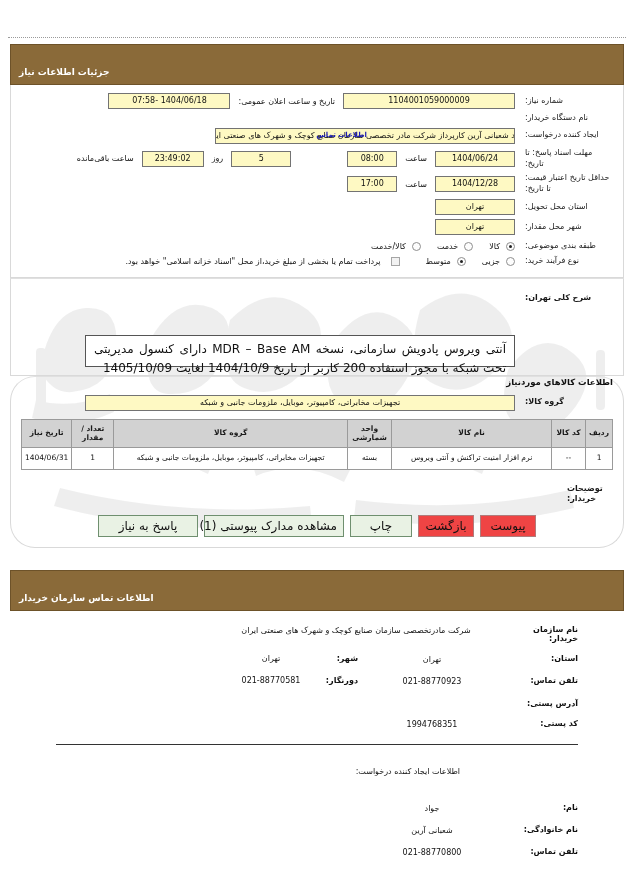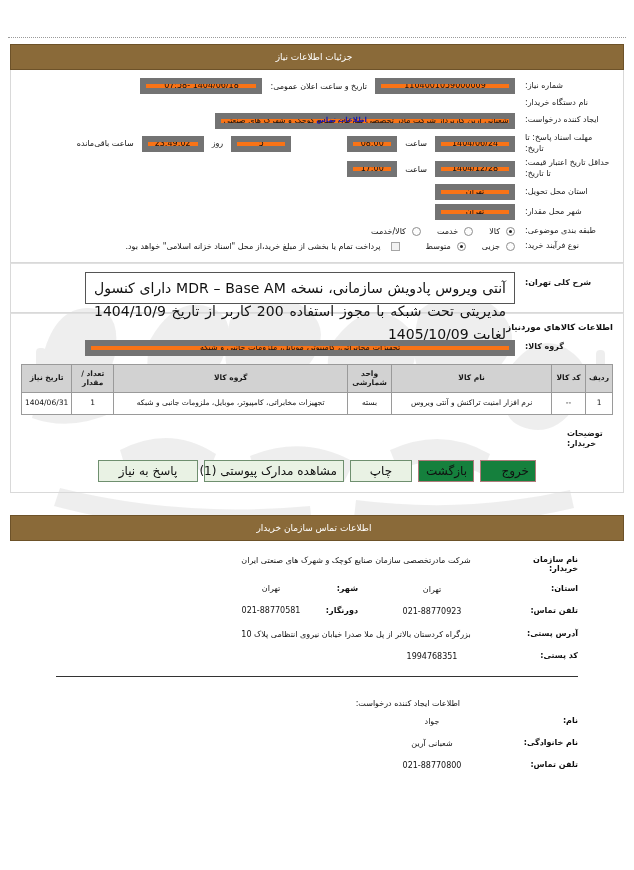--- a/index.html
+++ b/index.html
@@ -40,24 +40,24 @@
     position: absolute;
     top: 37px; left: 8px; right: 8px;
     border-top: 1px dotted #9a9a9a;
     z-index: 3;
   }
 
   
   .section-bar {
     background: #8a6a39;
     color: #ffffff;
-    font-weight: normal;
+    font-weight: bold;
     font-size: 9px;
-    padding: 7px 14px 7px 8px;
-    text-align: center;
+    padding: 22px 14px 7px 8px;
+    text-align: left;
     border: 1px solid #6d5229;
   }
 
   
   .panel {
     border: 1px solid #d9d9d9;
     border-top: none;
     background: transparent;
     padding: 8px 10px 6px 10px;
   }
@@ -76,41 +76,41 @@
     min-width: 92px;
     text-align: left;
     font-size: 8px;
     color: #1a1a1a;
     line-height: 1.35;
     padding-left: 4px;
   }
   .lbl.bold { font-weight: bold; }
 
   .field {
-    border: 6px solid #737373;
-    background: #f97316;
+    border: 1px solid #737373;
+    background: #fef9c3;
     height: 16px;
     line-height: 14px;
     font-size: 8px;
     padding: 0 5px;
     text-align: center;
     white-space: nowrap;
     overflow: hidden;
     display: flex;
     align-items: center;
     justify-content: center;
   }
   .inline-lbl {
     font-size: 8px;
     white-space: nowrap;
     padding: 0 2px;
   }
 
   
-  .w-need    { width: 140px; }
+  .w-need    { width: 172px; }
   .w-datetime{ width: 122px; }
   .w-wide    { width: 300px; }
   .w-date    { width: 80px; }
   .w-time    { width: 50px; }
   .w-days    { width: 60px; }
   .w-remain  { width: 62px; }
   .w-city    { width: 80px; }
 
   
   .radio-row { display: flex; align-items: center; gap: 4px; }
@@ -136,25 +136,26 @@
     background: #f2f2f2;
     display: inline-block;
   }
   .opt-txt { font-size: 8px; margin-left: 10px; margin-right: 2px; }
   .note-txt { font-size: 8px; margin-right: 6px; }
 
   
   .descbox {
     border: 1px solid #555;
     background: #fff;
-    font-size: 14px;
+    font-size: 12px;
     line-height: 1.65;
     padding: 4px 8px;
     text-align: justify;
     text-align-last: right;
+    margin-top: 48px;
   }
 
   
   table.goods {
     width: 100%;
     border-collapse: collapse;
     font-size: 7.5px;
     background: #fff;
   }
   table.goods th {
@@ -187,21 +188,21 @@
     padding: 3px 6px;
     border: 1px solid #7a9a7a;
     background: #e9f2e4;
     cursor: pointer;
     white-space: nowrap;
     font-family: inherit;
     color: #111;
     min-height: 16px;
   }
   .btn.green  { background:#e9f2e4; border-color:#6f8f6f; }
-  .btn.pink   { background:#15803d; border-color:#b07b7b;text-align:right; }
+  .btn.pink   { background:#ef4444; border-color:#b07b7b; }
   .btn.w1 { width: 100px; }
   .btn.w2 { width: 140px; }
   .btn.w3 { width: 62px;  }
   .btn.w4 { width: 56px;  }
   .btn.w5 { width: 56px;  }
 
   
   .contact-wrap { padding: 6px 46px 0 46px; }
   .c-row {
     display: flex;
@@ -230,21 +231,21 @@
   .c-val2 { width: 70px; text-align: center; }
 
   .hr-thick {
     border: none;
     border-top: 1.5px solid #333;
     margin: 14px 46px 16px 46px;
   }
   .sub-head {
     font-size: 8px;
     padding: 0 118px 0 0;
-    margin-bottom: 8px;
+    margin-bottom: 27px;
     color: #111;
   }
   .overlap-link {
     color: #1b1bb5;
     font-weight: bold;
     font-size: 7px;
     position: absolute;
     pointer-events: none;
   }
   .rel { position: relative; }
@@ -362,21 +363,21 @@
     </div>
   </div>
 
   <div class="panel sep" style="padding-top:8px;padding-bottom:8px;">
     <div class="row" style="align-items:flex-start;margin-bottom:0;">
       <div class="lbl bold" style="padding-top:6px;">شرح کلی تهران:</div>
       <div class="descbox" style="width:430px;height:32px;">آنتی ویروس پادویش  سازمانی، نسخه MDR – Base AM دارای کنسول مدیریتی تحت شبکه با مجوز استفاده 200 کاربر از تاریخ 1404/10/9 لغایت 1405/10/09</div>
     </div>
   </div>
 
-  <div class="panel sep" style="padding-top:8px;">
+  <div class="panel sep" style="padding-top:0;border-radius:25px;">
     <div style="font-weight:bold;font-size:8.5px;text-align:right;margin-bottom:8px;">اطلاعات کالاهاي موردنیاز</div>
 
     <div class="row" style="margin-bottom:8px;">
       <div class="lbl bold">گروه کالا:</div>
       <div class="field" style="width:430px;">تجهیزات مخابراتی، کامپیوتر، موبایل، ملزومات جانبی و شبکه</div>
     </div>
 
     <table class="goods">
       <thead>
         <tr>
@@ -400,21 +401,21 @@
           <td>1404/06/31</td>
         </tr>
       </tbody>
     </table>
 
     <div class="row" style="align-items:flex-start;margin-top:8px;margin-bottom:0;">
       <div class="lbl bold" style="padding-top:6px;width:50px;min-width:50px;">توضیحات خریدار:</div>
     </div>
 
     <div class="btnbar">
-      <button class="btn pink w5">خروج</button>
+      <button class="btn pink w5">پیوست</button>
       <button class="btn pink w4">بازگشت</button>
       <button class="btn green w3">چاپ</button>
       <button class="btn green w2">مشاهده مدارک پیوستی (1)</button>
       <button class="btn green w1">پاسخ به نیاز</button>
     </div>
   </div>
 
   <div style="height:22px"></div>
 
   <div class="section-bar">اطلاعات تماس سازمان خریدار</div>
@@ -435,21 +436,20 @@
 
     <div class="c-row">
       <div class="c-lbl">تلفن تماس:</div>
       <div class="c-val">021-88770923</div>
       <div class="c-lbl2">دورنگار:</div>
       <div class="c-val2">021-88770581</div>
     </div>
 
     <div class="c-row">
       <div class="c-lbl">آدرس پستی:</div>
-      <div class="c-val long">بزرگراه کردستان  بالاتر از پل ملا صدرا خیابان نیروی انتظامی پلاک 10</div>
     </div>
 
     <div class="c-row">
       <div class="c-lbl">کد پستی:</div>
       <div class="c-val">1994768351</div>
     </div>
   </div>
 
   <hr class="hr-thick">
 

